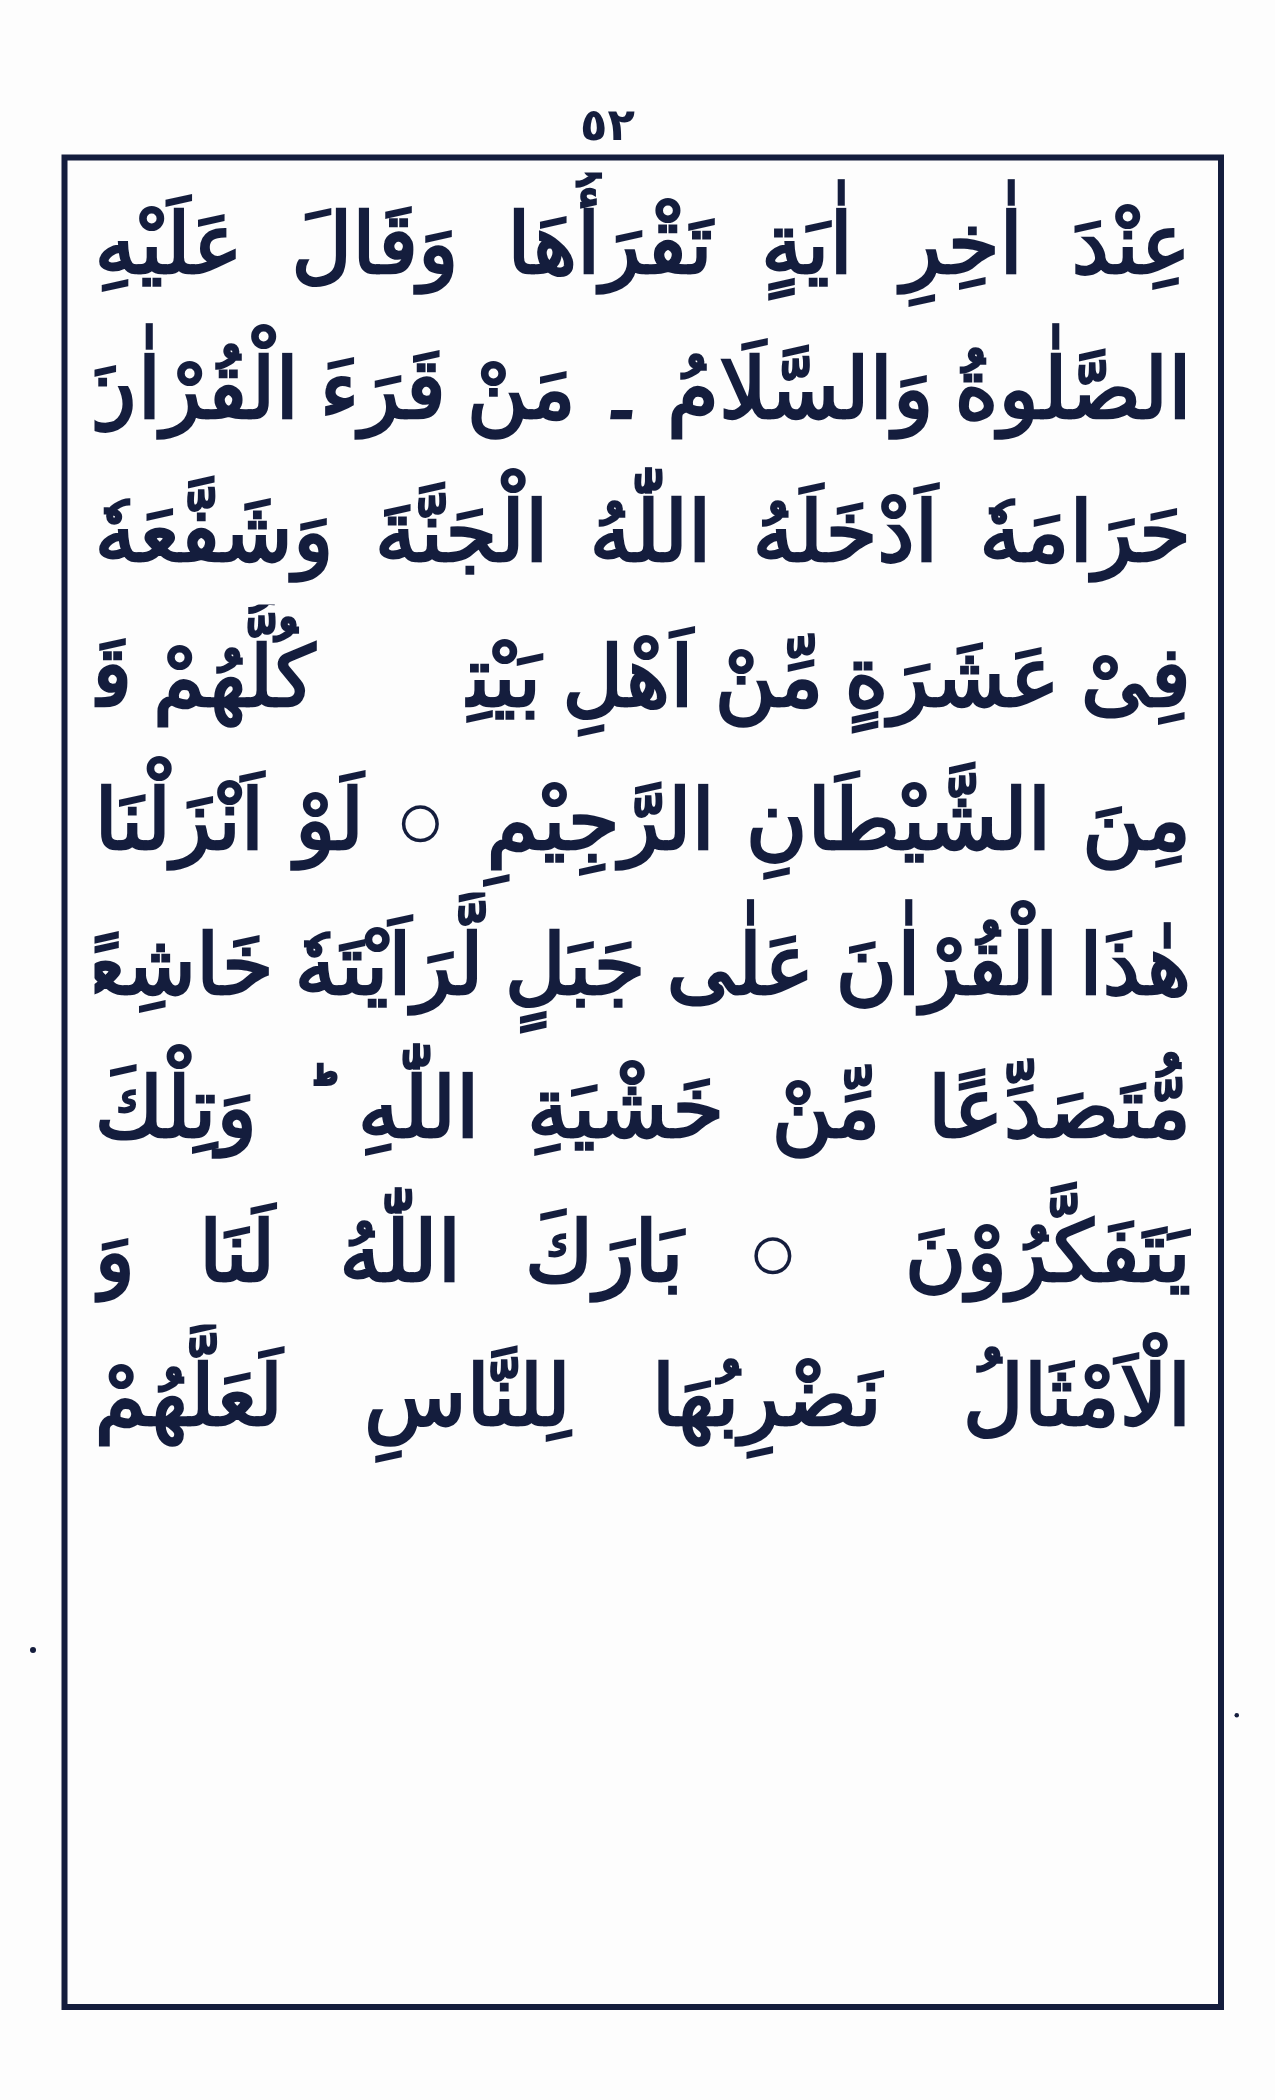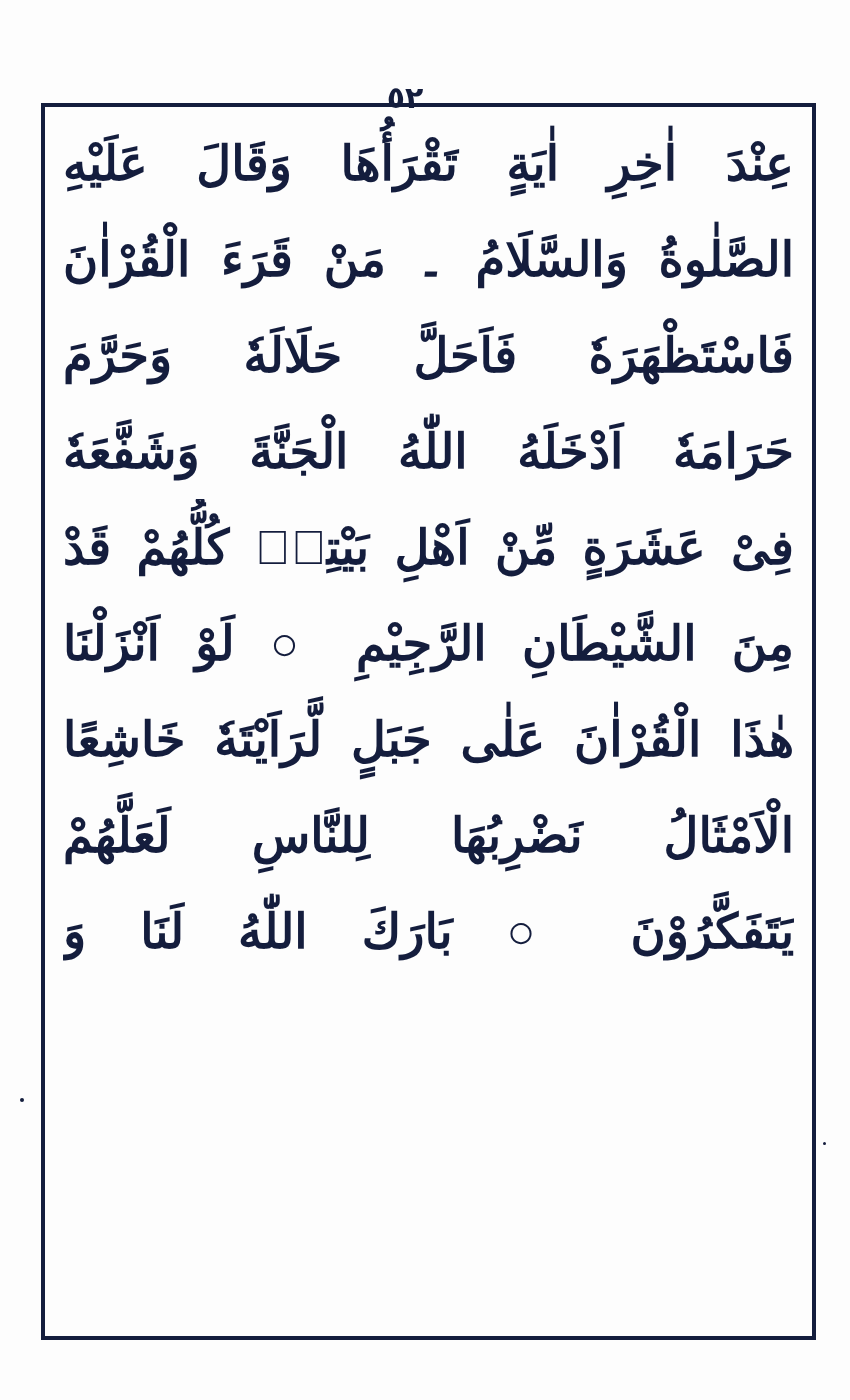--- a/index.html
+++ b/index.html
@@ -11,21 +11,21 @@
       width: 850px;
       height: 1400px;
       position: relative;
       overflow: hidden;
       background: #fdfdfd;
     }
     .page-number {
       position: absolute;
       left: 0;
       width: 810px;
-      top: 78px;
+      top: 64px;
       height: 40px;
       text-align: center;
       font-family: "DejaVu Sans", sans-serif;
       font-weight: bold;
       font-size: 30px;
       line-height: 40px;
       color: #141d3d;
     }
     .frame {
       position: absolute;
@@ -43,23 +43,23 @@
       top: 8px;
       bottom: 0;
       direction: rtl;
     }
     .line {
       height: 96px;
       display: flex;
       align-items: center;
       justify-content: flex-start;
       direction: rtl;
-      font-family: Liberation Sans, sans-serif;
+      font-family: Liberation Serif, serif;
       font-weight: bold;
-      font-size: 48px;
+      font-size: 56px;
       color: #141d3d;
       white-space: nowrap;
       overflow: hidden;
       text-align: justify;
       text-align-last: justify;
     }
     .line span {
       display: block;
       width: 100%;
       text-align: justify;
@@ -84,37 +84,37 @@
 
 <div class="frame">
   <div class="text-block">
     <div class="line">
         <span>عِنْدَ اٰخِرِ اٰيَةٍ تَقْرَأُهَا وَقَالَ عَلَيْهِ</span>
       </div>
     <div class="line">
         <span>الصَّلٰوةُ وَالسَّلَامُ ۔ مَنْ قَرَءَ الْقُرْاٰنَ</span>
       </div>
     <div class="line">
-        <span>فَاسْتَظْهَرَهٗ فَاَحَلَّ حَلَالَهٗ وَحَرَّمَ</span>
-      </div>
-    <div class="line">
         <span>حَرَامَهٗ اَدْخَلَهُ اللّٰهُ الْجَنَّةَ وَشَفَّعَهٗ</span>
       </div>
     <div class="line">
         <span>فِیْ عَشَرَةٍ مِّنْ اَهْلِ بَيْتِهٖ كُلُّهُمْ قَدْ</span>
       </div>
     <div class="line">
         <span>مِنَ الشَّيْطَانِ الرَّجِيْمِ ○ لَوْ اَنْزَلْنَا</span>
       </div>
     <div class="line">
         <span>هٰذَا الْقُرْاٰنَ عَلٰى جَبَلٍ لَّرَاَيْتَهٗ خَاشِعًا</span>
       </div>
     <div class="line">
-        <span>الْاَمْثَالُ نَضْرِبُهَا لِلنَّاسِ لَعَلَّهُمْ</span>
+        <span>مُّتَصَدِّعًا مِّنْ خَشْيَةِ اللّٰهِ ؕ وَتِلْكَ</span>
       </div>
     <div class="line">
         <span>يَتَفَكَّرُوْنَ ○ بَارَكَ اللّٰهُ لَنَا وَ</span>
+      </div>
+    <div class="line">
+        <span>الْاَمْثَالُ نَضْرِبُهَا لِلنَّاسِ لَعَلَّهُمْ</span>
       </div>
   </div>
 </div>
 
 <div class="speck" style="left:20px; top:1098px;"></div>
 <div class="speck" style="left:823px; top:1142px; width:3px; height:3px;"></div>
 
 </body></html>

